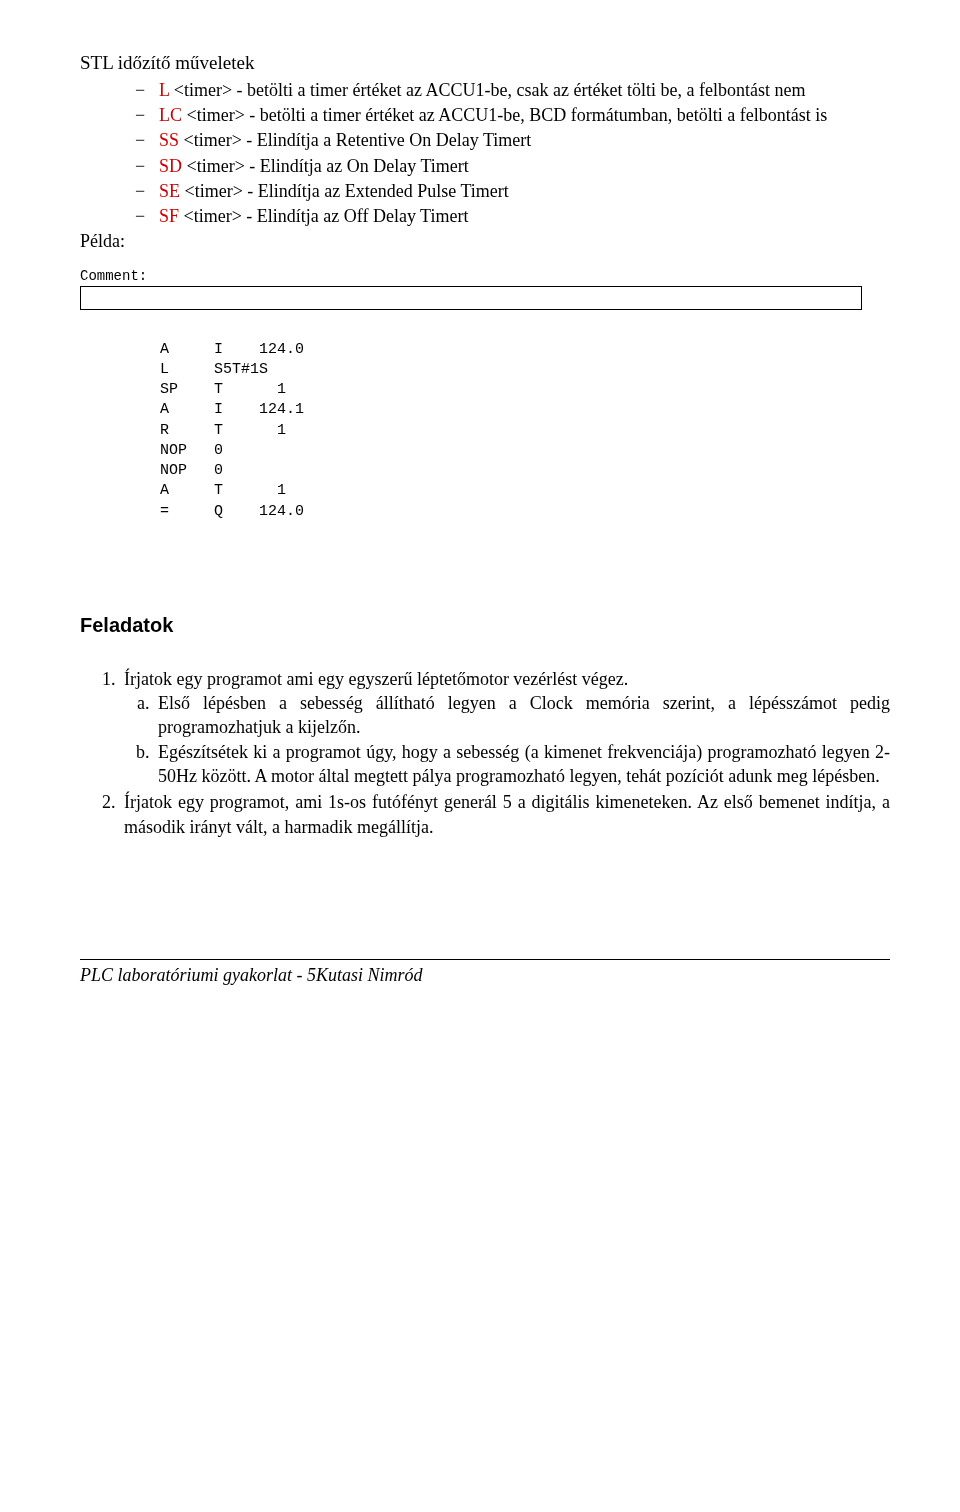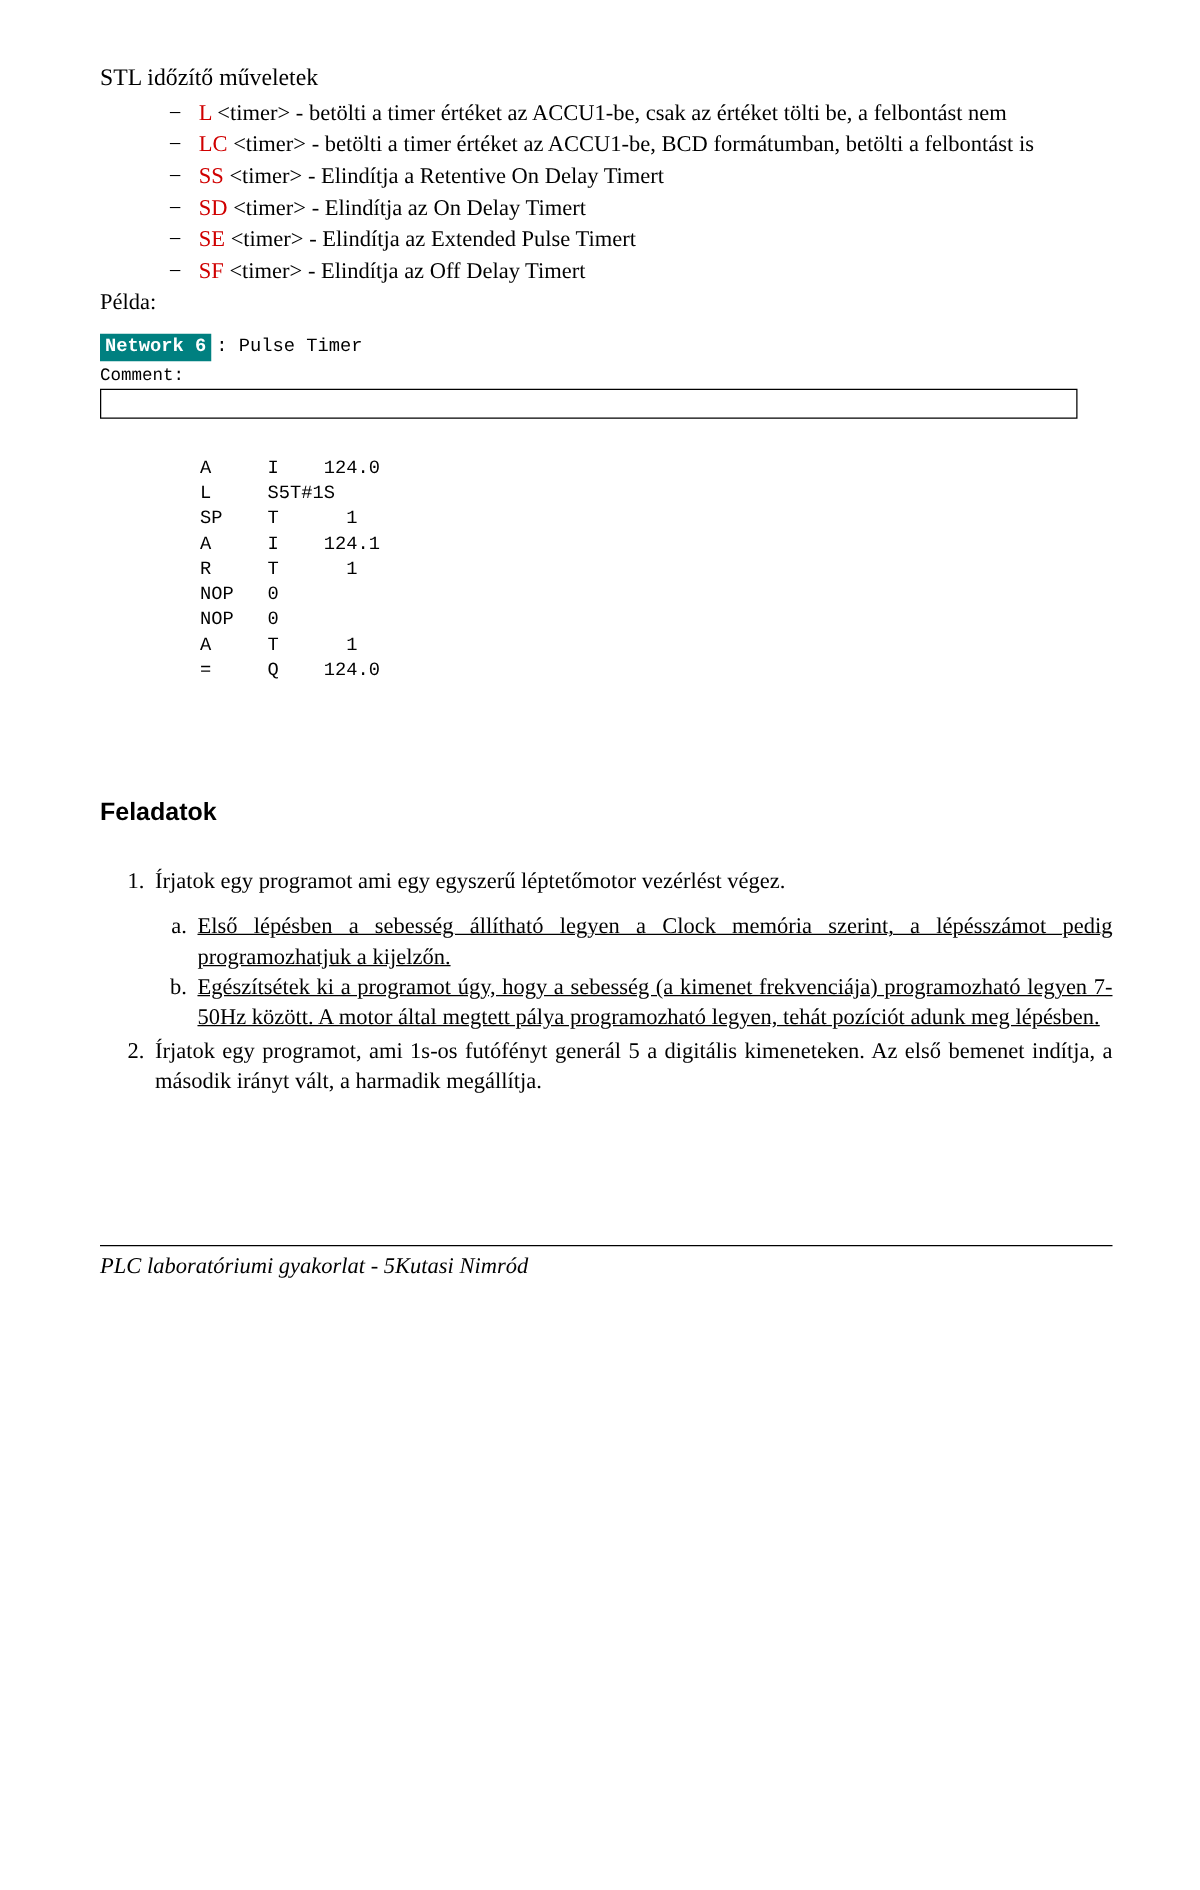--- a/index.html
+++ b/index.html
@@ -89,24 +89,23 @@
     margin: 0 0 0 40px;
     padding: 0;
     list-style: decimal;
     text-align: justify;
   }
   .num-list > li {
     padding-left: 4px;
     margin-bottom: 2px;
   }
   .sub-list {
-    margin: 12px 0 0 30px;
+    margin: 0 0 0 30px;
     padding: 0;
     list-style: lower-alpha;
-    text-decoration: underline;
   }
   .sub-list > li {
     padding-left: 4px;
     margin-bottom: 0;
     text-align: justify;
   }
   .footer {
     display: flex;
     justify-content: flex-start;
     font-style: italic;
@@ -126,24 +125,20 @@
   <li><span class="red">LC</span><span> &lt;timer&gt; - betölti a timer értéket az ACCU1-be, BCD formátumban, betölti a felbontást is</span></li>
   <li><span class="red">SS</span><span> &lt;timer&gt; - Elindítja a Retentive On Delay Timert</span></li>
   <li><span class="red">SD</span><span> &lt;timer&gt; - Elindítja az On Delay Timert</span></li>
   <li><span class="red">SE</span><span> &lt;timer&gt; - Elindítja az Extended Pulse Timert</span></li>
   <li><span class="red">SF</span><span> &lt;timer&gt; - Elindítja az Off Delay Timert</span></li>
 </ul>
 
 <div class="pelda-label">Példa:</div>
 
 <div class="code-block">
-  <div class="net-header">
-    <span class="net-badge">Network 6</span>
-    <span class="net-title">: Pulse Timer</span>
-  </div>
   <div class="comment-box">
     <div class="comment-label">Comment:</div>
     <div class="comment-field"></div>
   </div>
   <div class="code-lines">A     I    124.0
 L     S5T#1S
 SP    T      1
 A     I    124.1
 R     T      1
 NOP   0
@@ -152,21 +147,21 @@
 =     Q    124.0</div>
 </div>
 
 <div class="feladatok-heading">Feladatok</div>
 
 <ol class="num-list">
   <li>
     <span>Írjatok egy programot ami egy egyszerű léptetőmotor vezérlést végez.</span>
     <ol class="sub-list">
       <li>Első lépésben a sebesség állítható legyen a Clock memória szerint, a lépésszámot pedig programozhatjuk a kijelzőn.</li>
-      <li>Egészítsétek ki a programot úgy, hogy a sebesség (a kimenet frekvenciája) programozható legyen 7-50Hz között. A motor által megtett pálya programozható legyen, tehát pozíciót adunk meg lépésben.</li>
+      <li>Egészítsétek ki a programot úgy, hogy a sebesség (a kimenet frekvenciája) programozható legyen 2-50Hz között. A motor által megtett pálya programozható legyen, tehát pozíciót adunk meg lépésben.</li>
     </ol>
   </li>
   <li>
     <span>Írjatok egy programot, ami 1s-os futófényt generál 5 a digitális kimeneteken. Az első bemenet indítja, a második irányt vált, a harmadik megállítja.</span>
   </li>
 </ol>
 
 <div class="footer">
   <span>PLC laboratóriumi gyakorlat - 5</span>
   <span>Kutasi Nimród</span>

